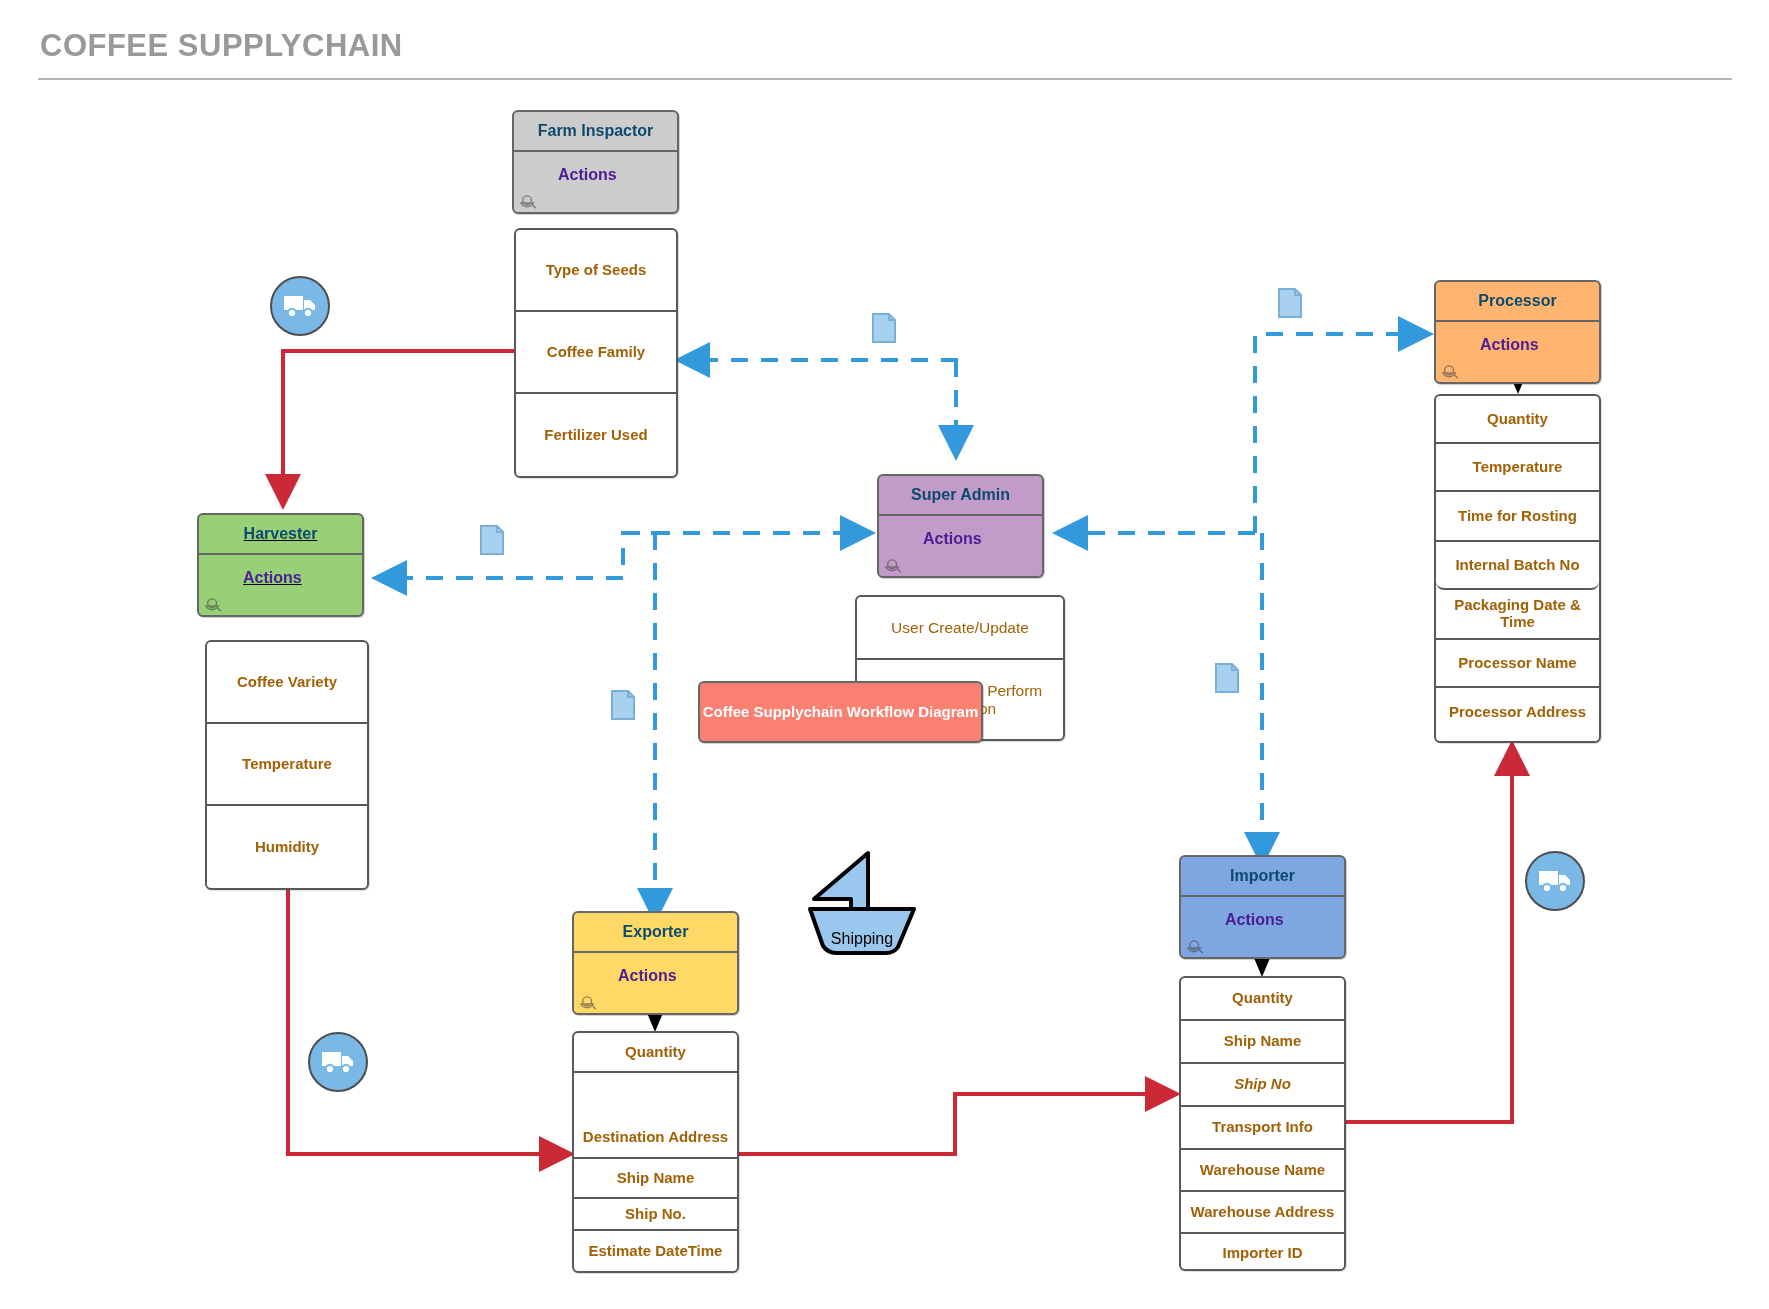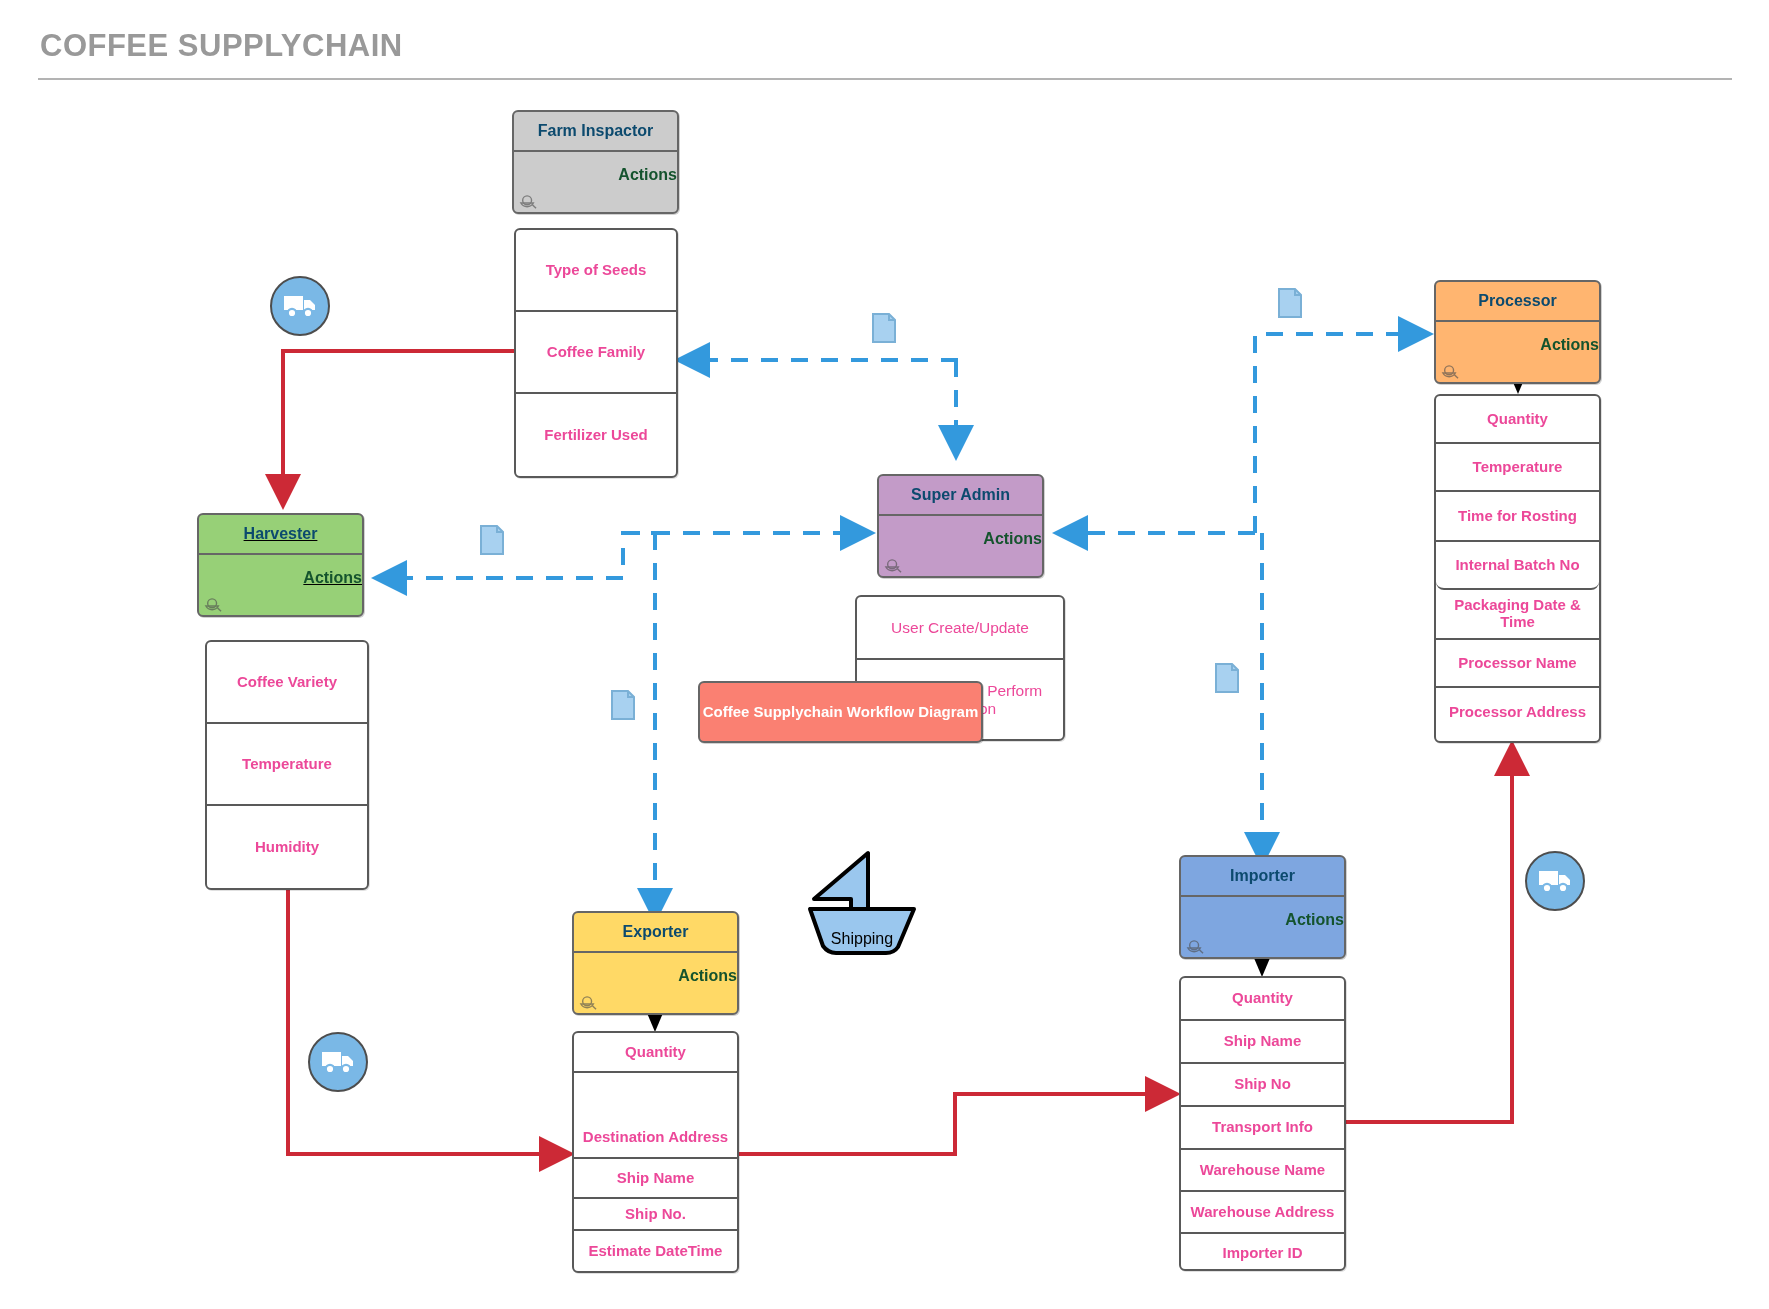--- a/index.html
+++ b/index.html
@@ -66,24 +66,25 @@
     text-align: center;
     font-size: 16px;
     font-weight: bold;
     color: #0c4a6e;
     border-bottom: 2px solid #666666;
   }
   .actor .body {
     position: relative;
     box-sizing: border-box;
     height: 62px;
-    text-align: right;
+    text-align: left;
     font-size: 16px;
     font-weight: bold;
-    color: #14532d;
+    color: #4c1d95;
+    padding-left: 44px;
   }
   .actor .body .lbl {
     display: block;
     padding-top: 14px;
   }
   .actor .stamp {
     position: absolute;
     left: 5px;
     bottom: 3px;
     width: 18px;
@@ -103,21 +104,21 @@
   }
   .fields .row {
     box-sizing: border-box;
     border-bottom: 2px solid #595959;
     display: flex;
     align-items: center;
     justify-content: center;
     text-align: center;
     font-size: 15px;
     font-weight: bold;
-    color: #ec4899;
+    color: #a16207;
     line-height: 1.12;
     padding: 0 3px;
   }
   .fields .row:last-child { border-bottom: none; }
   .fields.plain .row { font-weight: normal; font-size: 15.5px; }
 
   
   .c-grey   { background: #cccccc; }
   .c-green  { background: #97d077; text-decoration: underline; }
   .c-purple { background: #c39bc8; }
@@ -318,21 +319,21 @@
       <svg class="stamp" viewBox="0 0 20 18">
         <circle cx="9" cy="6" r="5" fill="none" stroke="#4d4d4d" stroke-width="1.6"></circle>
         <path d="M2,9 A8,8 0 0 0 16,9 z" fill="none" stroke="#4d4d4d" stroke-width="1.6"></path>
         <path d="M15,11 L19,15" stroke="#4d4d4d" stroke-width="1.6" fill="none"></path>
       </svg>
     </div>
   </div>
   <div class="fields" style="left:1179px; top:976px; width:167px; height:295px;">
     <div class="row" style="height:43px;">Quantity</div>
     <div class="row" style="height:43px;">Ship Name</div>
-    <div class="row" style="height:43px;">Ship No</div>
+    <div class="row" style="height:43px;font-style:italic;">Ship No</div>
     <div class="row" style="height:43px;">Transport Info</div>
     <div class="row" style="height:42px;">Warehouse Name</div>
     <div class="row" style="height:42px;">Warehouse Address</div>
     <div class="row" style="height:39px;">Importer ID</div>
   </div>
 
   <div id="workflow-box">
     <span>Coffee Supplychain Workflow Diagram</span>
   </div>
 

